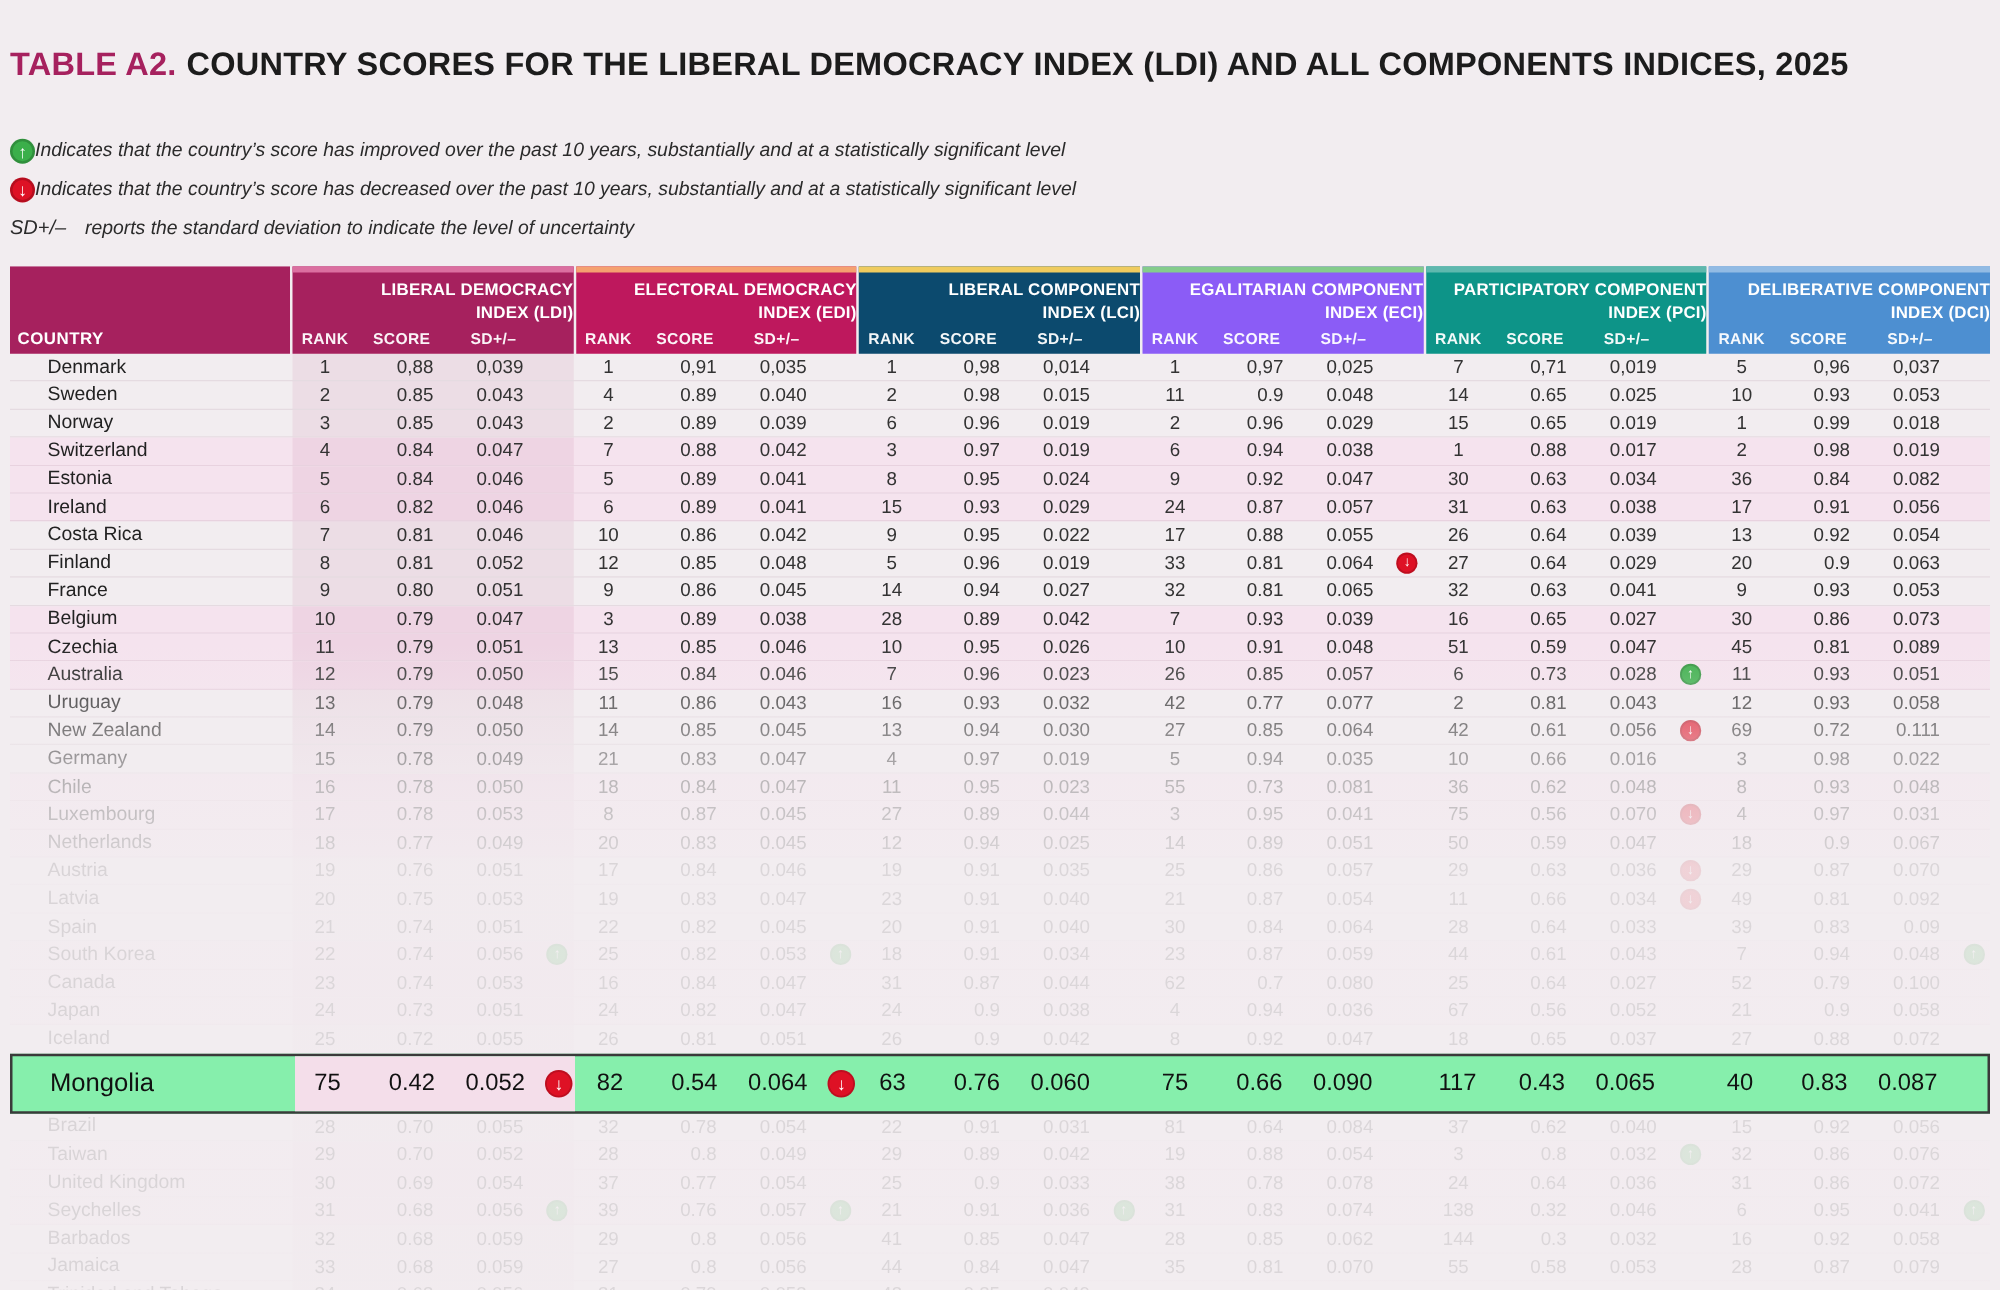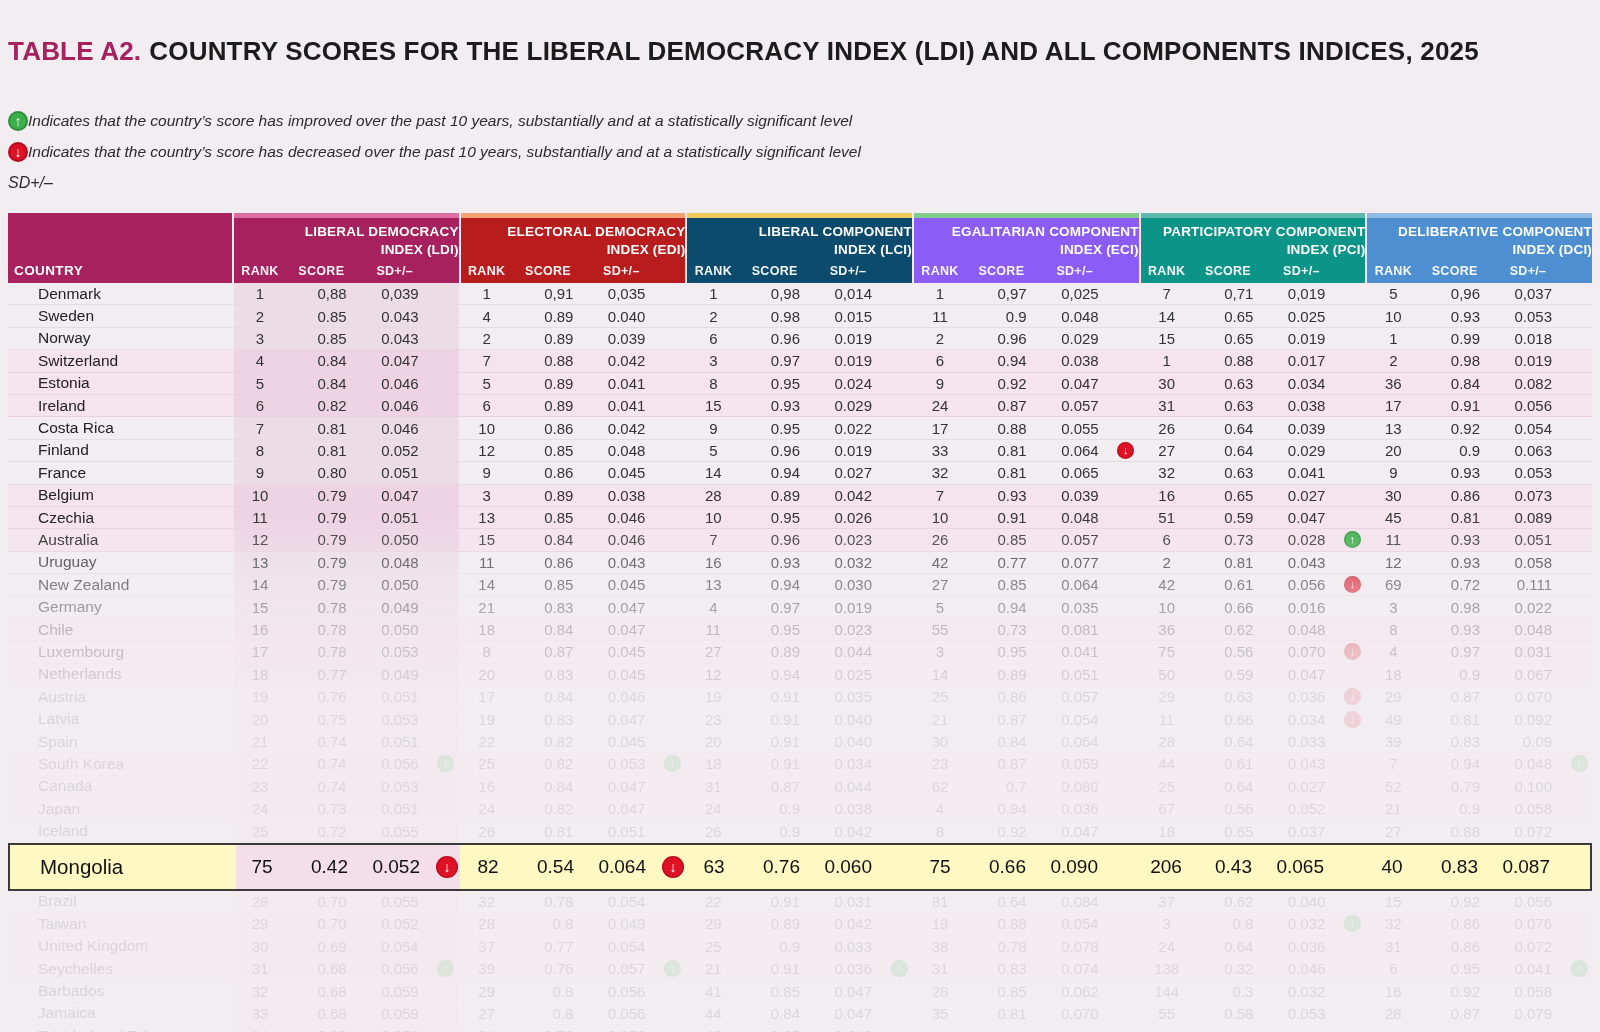--- a/index.html
+++ b/index.html
@@ -45,21 +45,21 @@
   .row.band{background:#F5E3EE;}
   .v{white-space:nowrap;}
   .v.rank{text-align:center;}
   .v.score{text-align:right;padding-right:10px;}
   .v.sd{text-align:right;padding-right:14px;}
   .arr{justify-self:center;width:17px;height:17px;border-radius:50%;font-size:11px;line-height:17px;text-align:center;color:#fff;font-weight:bold;}
   .arr.up{background:#3BAF4A;box-shadow:inset 0 0 0 1.5px rgba(0,0,0,0.15);}
   .arr.down{background:#DE1125;box-shadow:inset 0 0 0 1.5px rgba(0,0,0,0.15);}
 
   
-  .row.highlight{position:relative;z-index:10;height:48px;background:#fef9c3;border:2px solid #3a3a3a;font-size:19px;color:#111;align-items:center;}
+  .row.highlight{position:relative;z-index:10;height:48px;background:#86efac;border:2px solid #3a3a3a;font-size:19px;color:#111;align-items:center;}
   .row.highlight .country{font-size:20.5px;color:#111;}
   .row.highlight .gcell.ldi{background:#F4DEEA;}
   .row.highlight .arr{width:22px;height:22px;line-height:22px;font-size:14px;}
 
   
   .fade-overlay{position:absolute;left:0;top:70px;right:0;bottom:0;z-index:5;pointer-events:none;
     background:linear-gradient(180deg,
       rgba(242,237,240,0) 0%,
       rgba(242,237,240,0) 31%,
       rgba(242,237,240,0.72) 46%,
@@ -79,41 +79,42 @@
     <div class="legend-line">
       <span class="licon up">↑</span>
       <span class="ltext">Indicates that the country’s score has improved over the past 10 years, substantially and at a statistically significant level</span>
     </div>
     <div class="legend-line">
       <span class="licon down">↓</span>
       <span class="ltext">Indicates that the country’s score has decreased over the past 10 years, substantially and at a statistically significant level</span>
     </div>
     <div class="legend-line sdline">
       <span class="lsd">SD+/–</span>
+      <span class="ltext">reports the standard deviation to indicate the level of uncertainty</span>
     </div>
   </div>
 
   <div class="table">
     <div class="thead">
       <div class="th-country">COUNTRY</div>
 
     <div class="th-group" style="background: rgb(166, 33, 94);">
           <div class="strip" style="background: rgb(219, 111, 160);"></div>
           <div class="gtitle">
             <div>LIBERAL DEMOCRACY</div>
             <div>INDEX (LDI)</div>
           </div>
           <div class="gsub">
             <span class="c0">RANK</span>
             <span class="c1">SCORE</span>
             <span class="c2">SD+/–</span>
             <span></span>
           </div>
         </div>
-        <div class="th-group" style="background: #b91c1c;">
+        <div class="th-group" style="background: #be185d;">
           <div class="strip" style="background: rgb(245, 161, 112);"></div>
           <div class="gtitle">
             <div>ELECTORAL DEMOCRACY</div>
             <div>INDEX (EDI)</div>
           </div>
           <div class="gsub">
             <span class="c0">RANK</span>
             <span class="c1">SCORE</span>
             <span class="c2">SD+/–</span>
             <span></span>
@@ -1169,21 +1170,21 @@
             <span class="v sd">0.060</span>
             <span class="arr"></span>
           </div>
           <div class="gcell eci">
             <span class="v rank">75</span>
             <span class="v score">0.66</span>
             <span class="v sd">0.090</span>
             <span class="arr"></span>
           </div>
           <div class="gcell pci">
-            <span class="v rank">206</span>
+            <span class="v rank">117</span>
             <span class="v score">0.43</span>
             <span class="v sd">0.065</span>
             <span class="arr"></span>
           </div>
           <div class="gcell dci">
             <span class="v rank">40</span>
             <span class="v score">0.83</span>
             <span class="v sd">0.087</span>
             <span class="arr"></span>
           </div>

